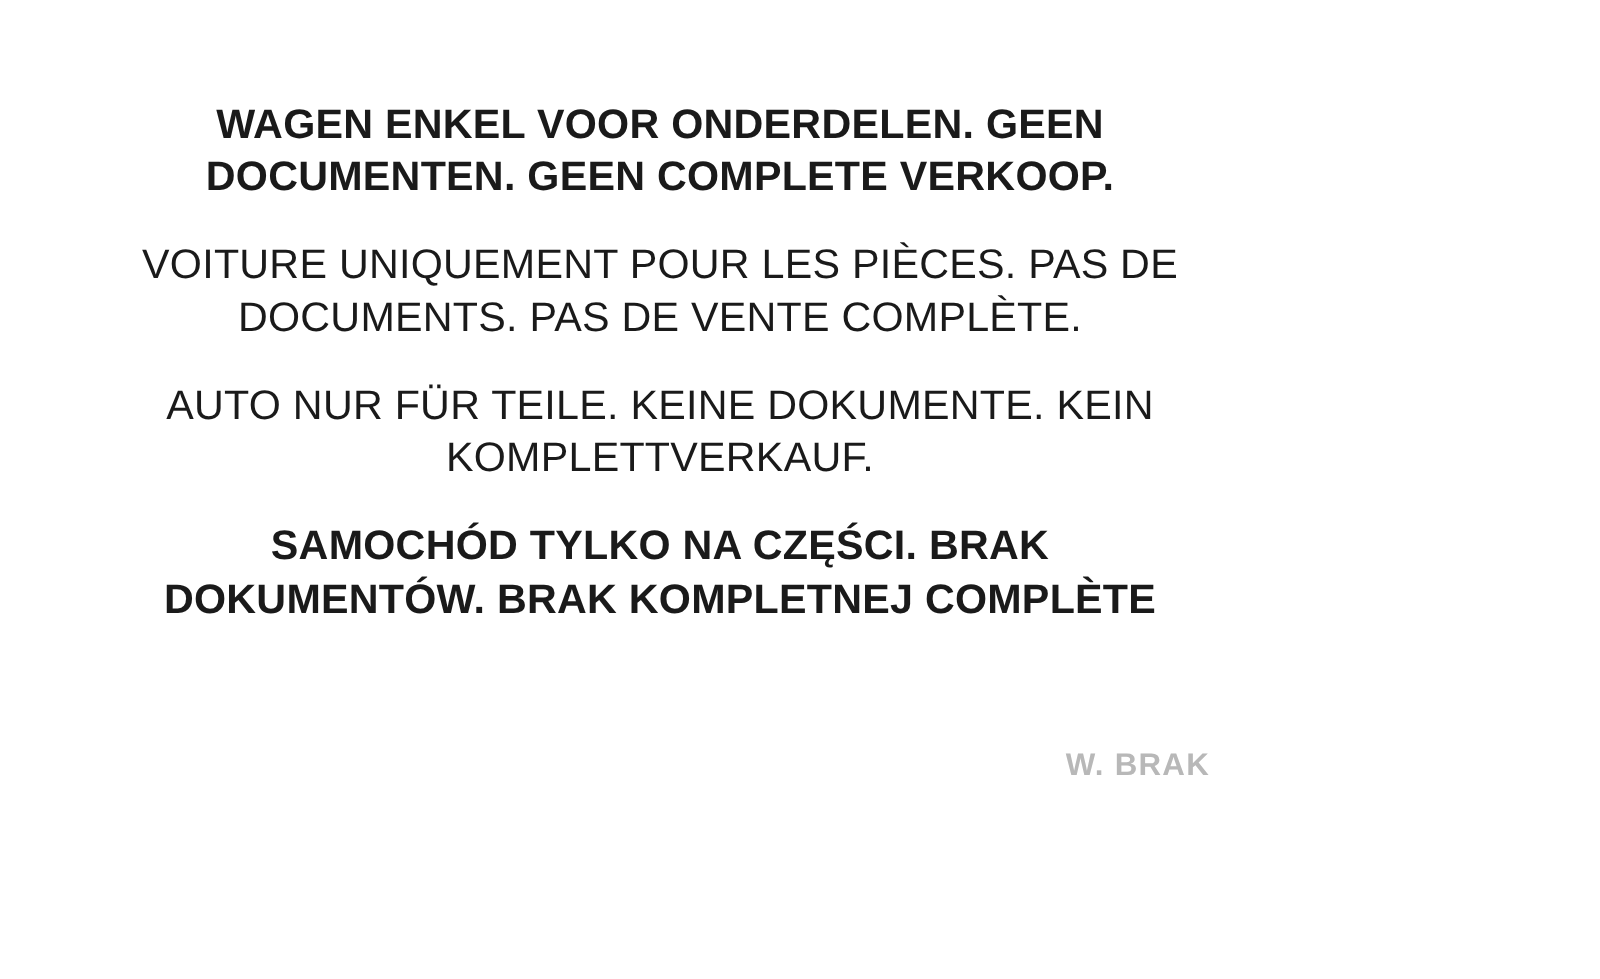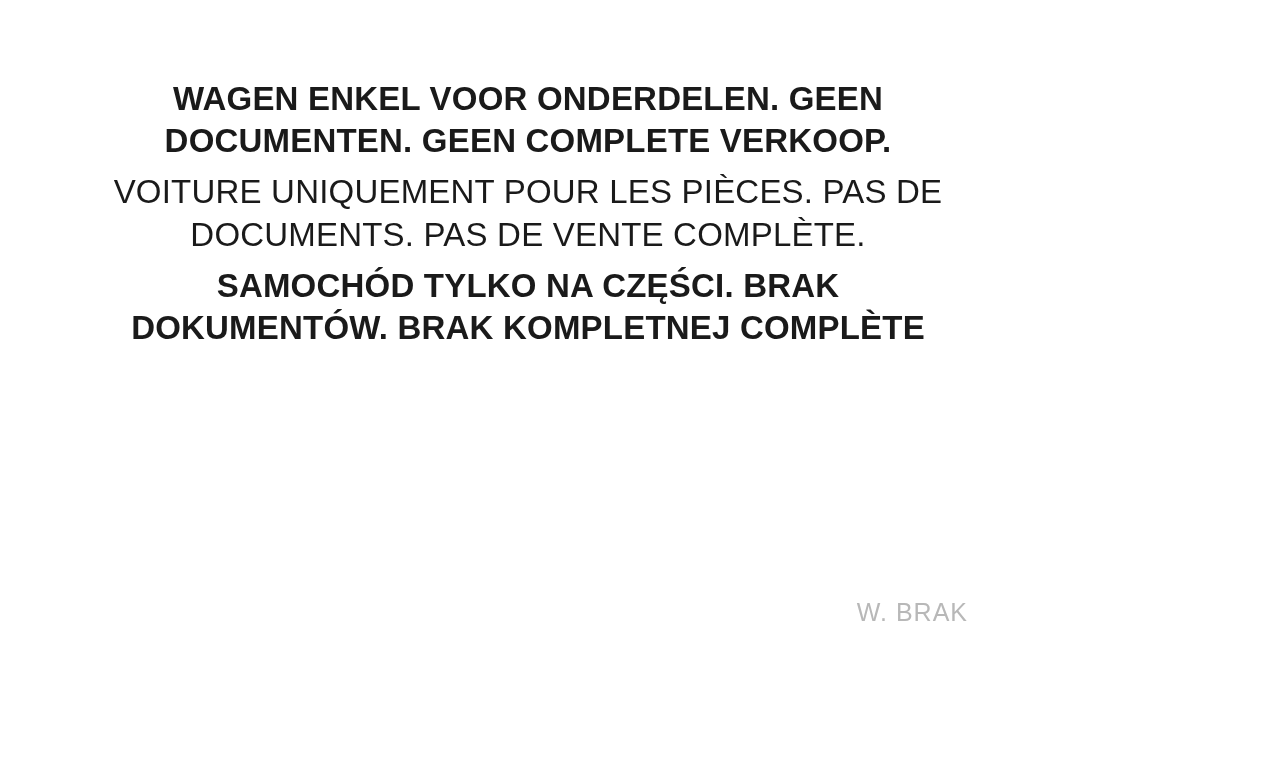--- a/index.html
+++ b/index.html
@@ -27,50 +27,51 @@
     border-radius: 21px;
   }
   .notice-block {
     width: 100%;
     text-align: center;
     line-height: 1.28;
     letter-spacing: 0.2px;
     margin: 0;
   }
   .notice-block + .notice-block {
-    margin-top: 9px;
+    margin-top: 28px;
   }
   .bold {
     font-weight: 700;
     font-size: 33px;
   }
   .regular {
     font-weight: 400;
     font-size: 33px;
   }
   .watermark {
     position: absolute;
     right: 88px;
     top: 598px;
     font-size: 25px;
-    font-weight: 400;
+    font-weight: 700;
     color: #b8b8b8;
     letter-spacing: 1px;
     pointer-events: none;
     white-space: nowrap;
   }
 </style>
 </head>
 <body>
 
 <div class="page">
 
   <p class="notice-block bold">WAGEN ENKEL VOOR ONDERDELEN. GEEN DOCUMENTEN. GEEN COMPLETE VERKOOP.</p>
 
   <p class="notice-block regular">VOITURE UNIQUEMENT POUR LES PIÈCES. PAS DE DOCUMENTS. PAS DE VENTE COMPLÈTE.</p>
 
 
+  <p class="notice-block regular">AUTO NUR FÜR TEILE. KEINE DOKUMENTE. KEIN KOMPLETTVERKAUF.</p>
 
   <p class="notice-block bold">SAMOCHÓD TYLKO NA CZĘŚCI. BRAK DOKUMENTÓW. BRAK KOMPLETNEJ COMPLÈTE</p>
 
   <span class="watermark">W. BRAK</span>
 
 </div>
 
 </body></html>

